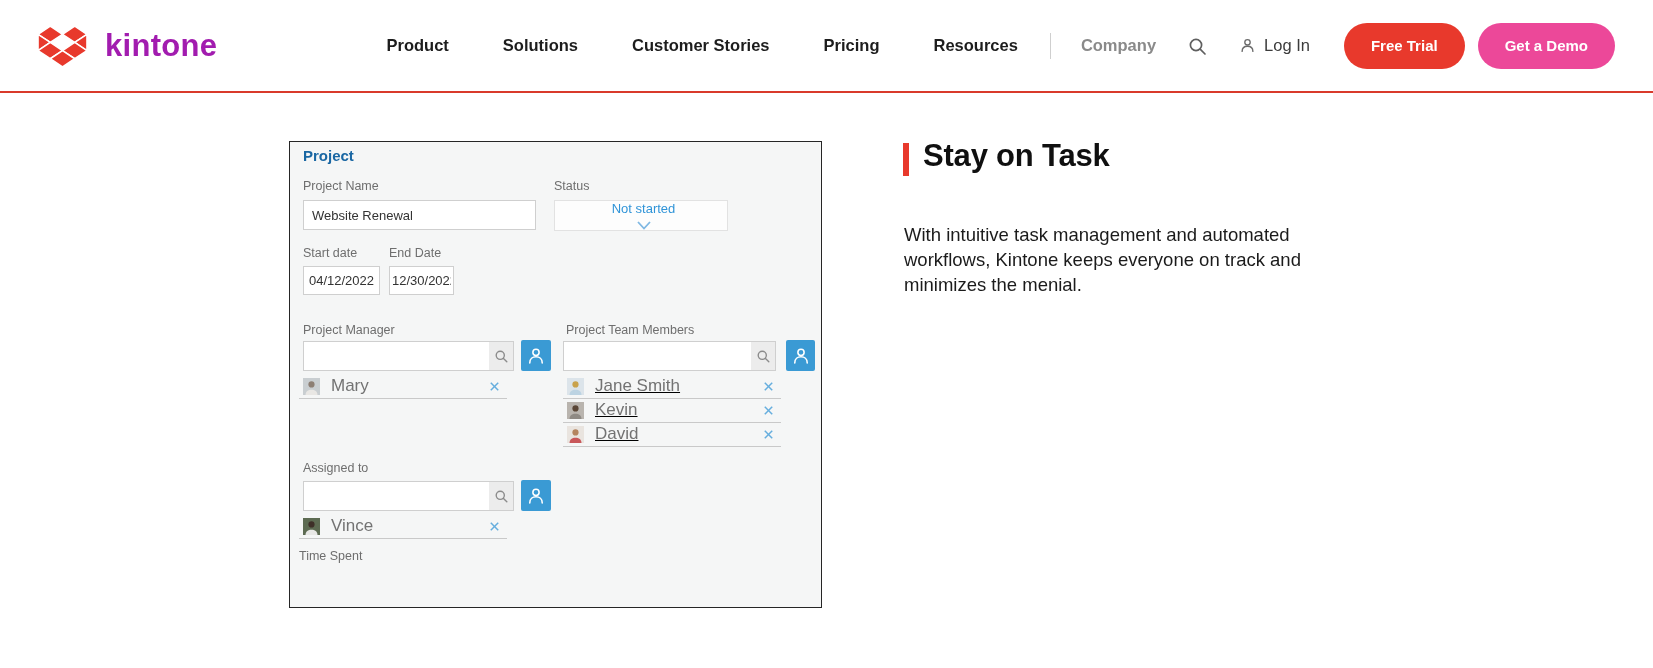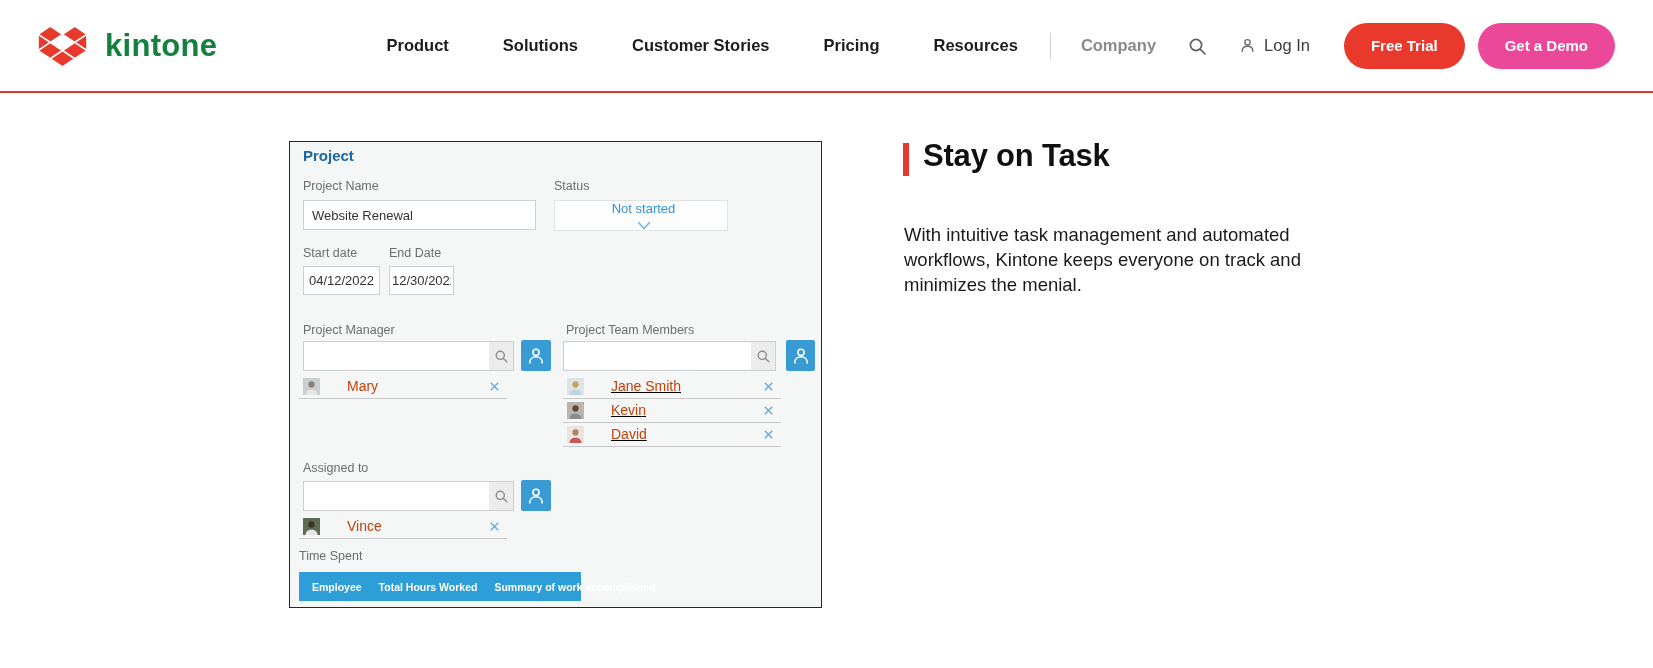--- a/index.html
+++ b/index.html
@@ -5,21 +5,21 @@
   * { margin:0; padding:0; box-sizing:border-box; }
   html,body { width:1653px; height:668px; background:#ffffff; overflow:hidden;
               font-family:"Liberation Sans", sans-serif; }
   .stage { position:relative; width:1653px; height:668px; background:#fff; }
 
   
   .header { position:absolute; top:0; left:0; width:1653px; height:93px;
             background:#fff; border-bottom:2px solid #d93a2b;
             display:flex; align-items:center; padding:0 38px 0 36px; }
   .brand { display:flex; align-items:center; gap:16px; cursor:pointer; }
-  .brand-word { font-size:31px; font-weight:600; color:#15803d; letter-spacing:.3px; }
+  .brand-word { font-size:31px; font-weight:600; color:#a21caf; letter-spacing:.3px; }
   .nav-main { display:flex; align-items:center; gap:54px; margin-left:auto; }
   .nav-item { font-size:16.5px; font-weight:600; color:#1d1d1d; cursor:pointer; white-space:nowrap; }
   .nav-right { display:flex; align-items:center; gap:30px; margin-left:32px; }
   .nav-divider { width:1px; height:26px; background:#cfcfcf; }
   .nav-company { font-size:16.5px; font-weight:600; color:#8a8a8a; cursor:pointer; }
   .icon-btn { display:flex; align-items:center; cursor:pointer; }
   .login { display:flex; align-items:center; gap:7px; cursor:pointer;
            font-size:16.5px; font-weight:500; color:#3c3c3c; }
   .cta-group { display:flex; align-items:center; gap:13px; margin-left:34px; }
   .pill { height:46px; border:none; border-radius:26px; padding:0 27px;
@@ -42,21 +42,21 @@
   .status-val { font-size:13px; color:#3094d8; }
   .picker { display:flex; align-items:stretch; border:1px solid #cfcfcf; background:#fff; }
   .picker input { flex:1; min-width:0; border:none; outline:none; font-size:13px;
                   padding:0 6px; background:#fff; }
   .picker-addon { width:24px; background:#ececec; display:flex; align-items:center;
                   justify-content:center; cursor:pointer; }
   .user-btn { background:#3a9ad4; border:none; border-radius:2px; display:flex;
               align-items:center; justify-content:center; cursor:pointer; }
   .m-row { display:flex; align-items:center; gap:11px; border-bottom:1px solid #c9c9c9;
            padding:3px 6px 4px 4px; height:24px; }
-  .m-name { font-size:14px; color:#c2410c;margin-left:16px; }
+  .m-name { font-size:17px; color:#737373; }
   .m-x { margin-left:auto; cursor:pointer; display:flex; align-items:center; }
   .avatar { width:17px; height:17px; flex:0 0 17px; }
   .tbl-head { background:#2e9ed8; display:flex; align-items:center; gap:17px;
               padding-left:13px; }
   .tbl-col { font-size:10.5px; font-weight:bold; color:#fff; white-space:nowrap; cursor:pointer; }
 
   
   .accent-bar { position:absolute; left:903px; top:143px; width:6px; height:33px; background:#e8392c; }
   .section-heading { position:absolute; left:923px; top:138px; font-size:31px;
                      font-weight:bold; color:#101010; letter-spacing:-.2px; }
@@ -265,24 +265,19 @@
         <span class="m-name">Vince</span>
         <span class="m-x">
           <svg width="13" height="13" viewBox="0 0 14 14" stroke="#66aede" stroke-width="1.6">
               <use href="#i-x"></use>
             </svg>
         </span>
       </div>
     </div>
 
     <div class="abs f-label" style="left:9px; top:407px;">Time Spent</div>
-    <div class="abs tbl-head" style="left:9px; top:430px; width:282px; height:29px;">
-      <span class="tbl-col">Employee</span>
-      <span class="tbl-col">Total Hours Worked</span>
-      <span class="tbl-col">Summary of work accomplished</span>
-    </div>
   </div>
 
   <div class="accent-bar"></div>
   <h1 class="section-heading">Stay on Task</h1>
   <p class="section-body">With intuitive task management and automated workflows, Kintone keeps everyone on track and minimizes the menial.</p>
 
 </div>
 
 </body></html>

